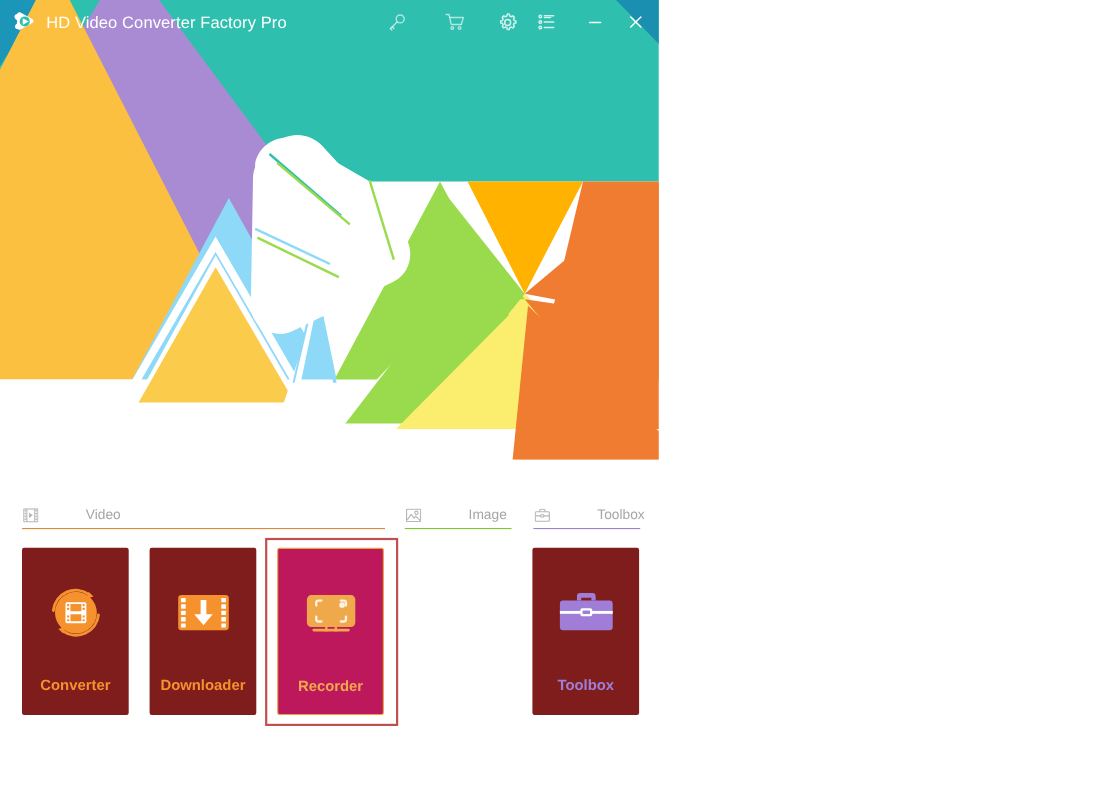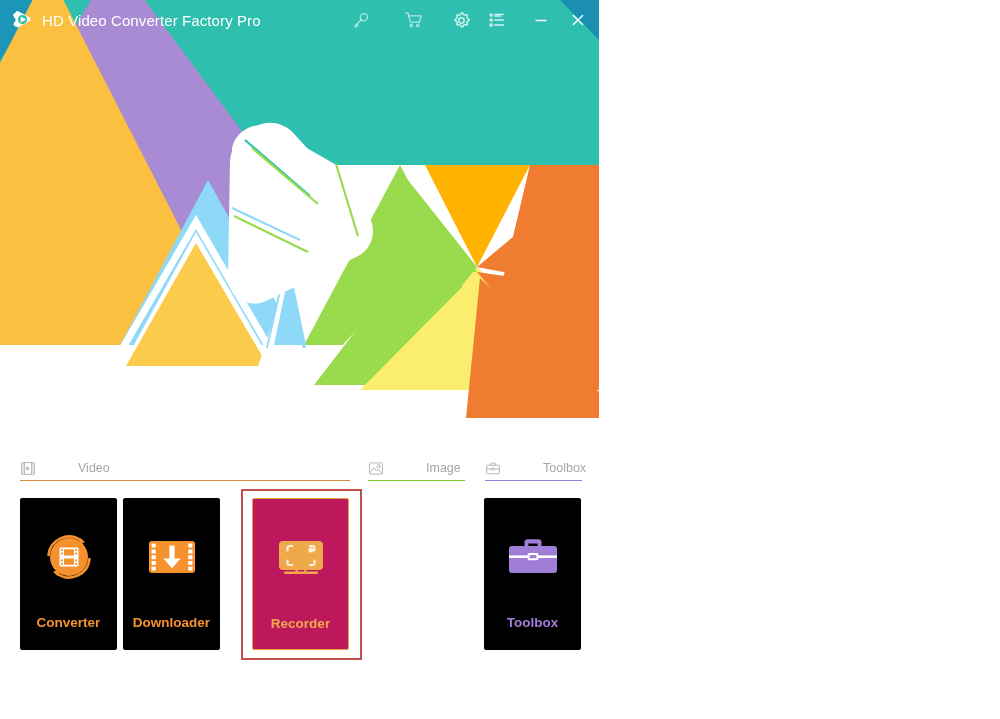--- a/index.html
+++ b/index.html
@@ -128,21 +128,21 @@
     left: 0;
     top: 498px;
     width: 599px;
     height: 155px;
   }
   .card {
     position: absolute;
     top: 0;
     width: 97px;
     height: 152px;
-    background: #000000;
+    background: #7f1d1d;
     border-radius: 2px;
     display: flex;
     flex-direction: column;
     align-items: center;
     box-sizing: border-box;
   }
   .card.selected {
     background: #be185d;
     border: 1px solid #e8a33d;
   }
@@ -155,21 +155,21 @@
     justify-content: center;
     flex: 0 0 auto;
   }
   .card-label {
     margin-top: 29px;
     font-size: 13.5px;
     font-weight: bold;
     white-space: nowrap;
   }
   #card-converter  { left: 20px;  }
-  #card-downloader { left: 123px; }
+  #card-downloader { left: 136px; }
   #card-recorder   { left: 252px; }
   #card-gifmaker   { left: 368px; }
   #card-toolbox    { left: 484px; }
 
   #recorder-annotation {
     position: absolute;
     left: 241px;
     top: 489px;
     width: 121px;
     height: 171px;

